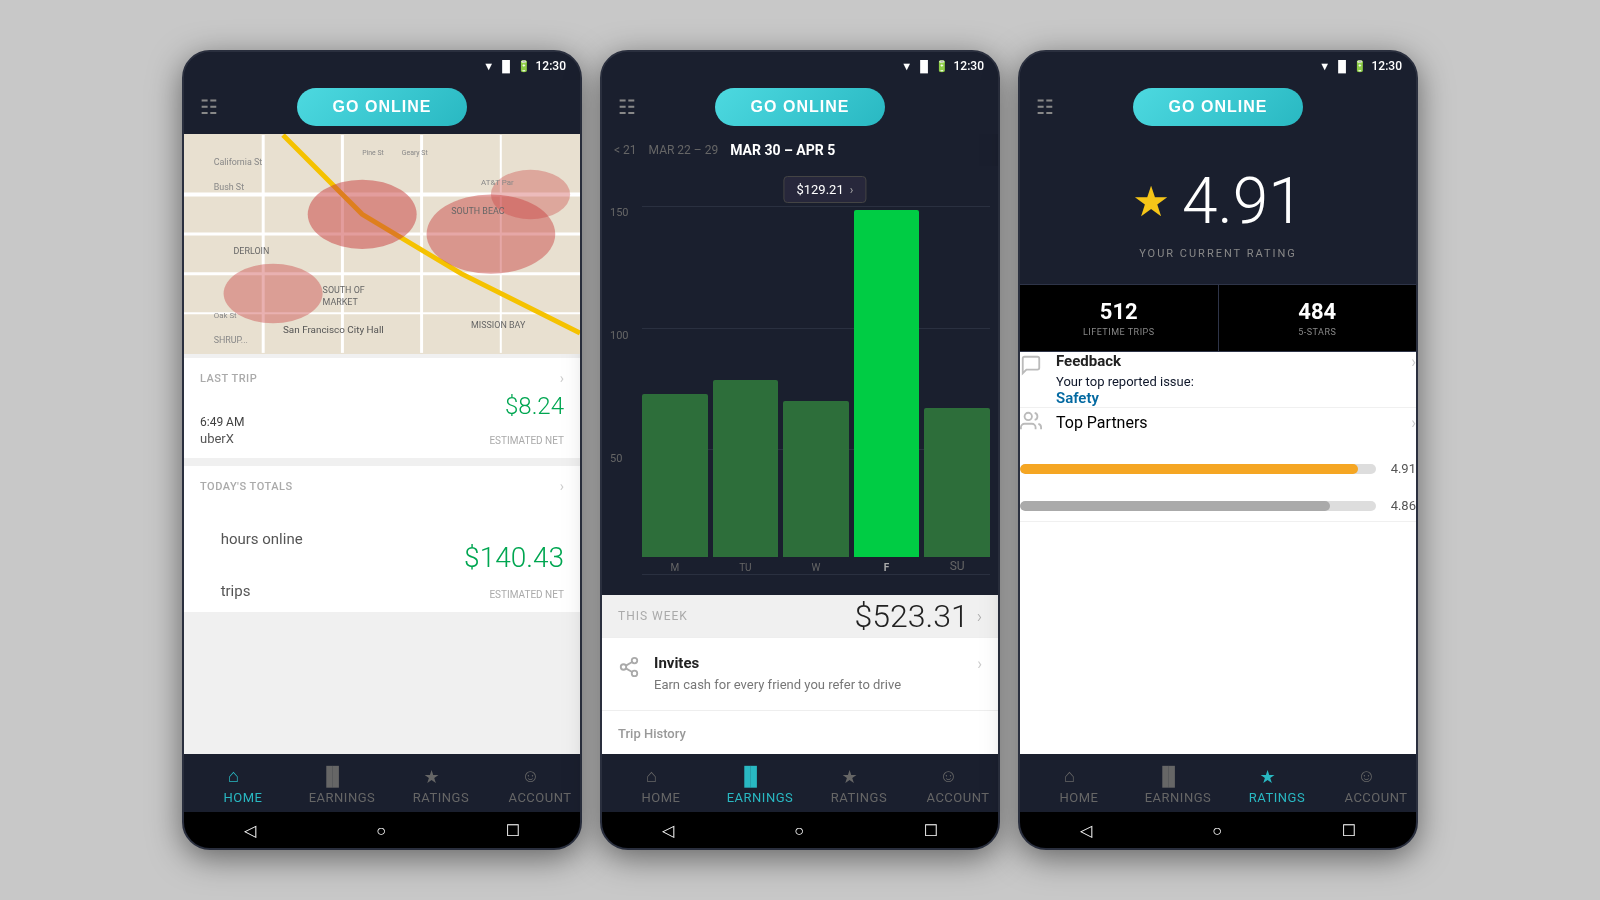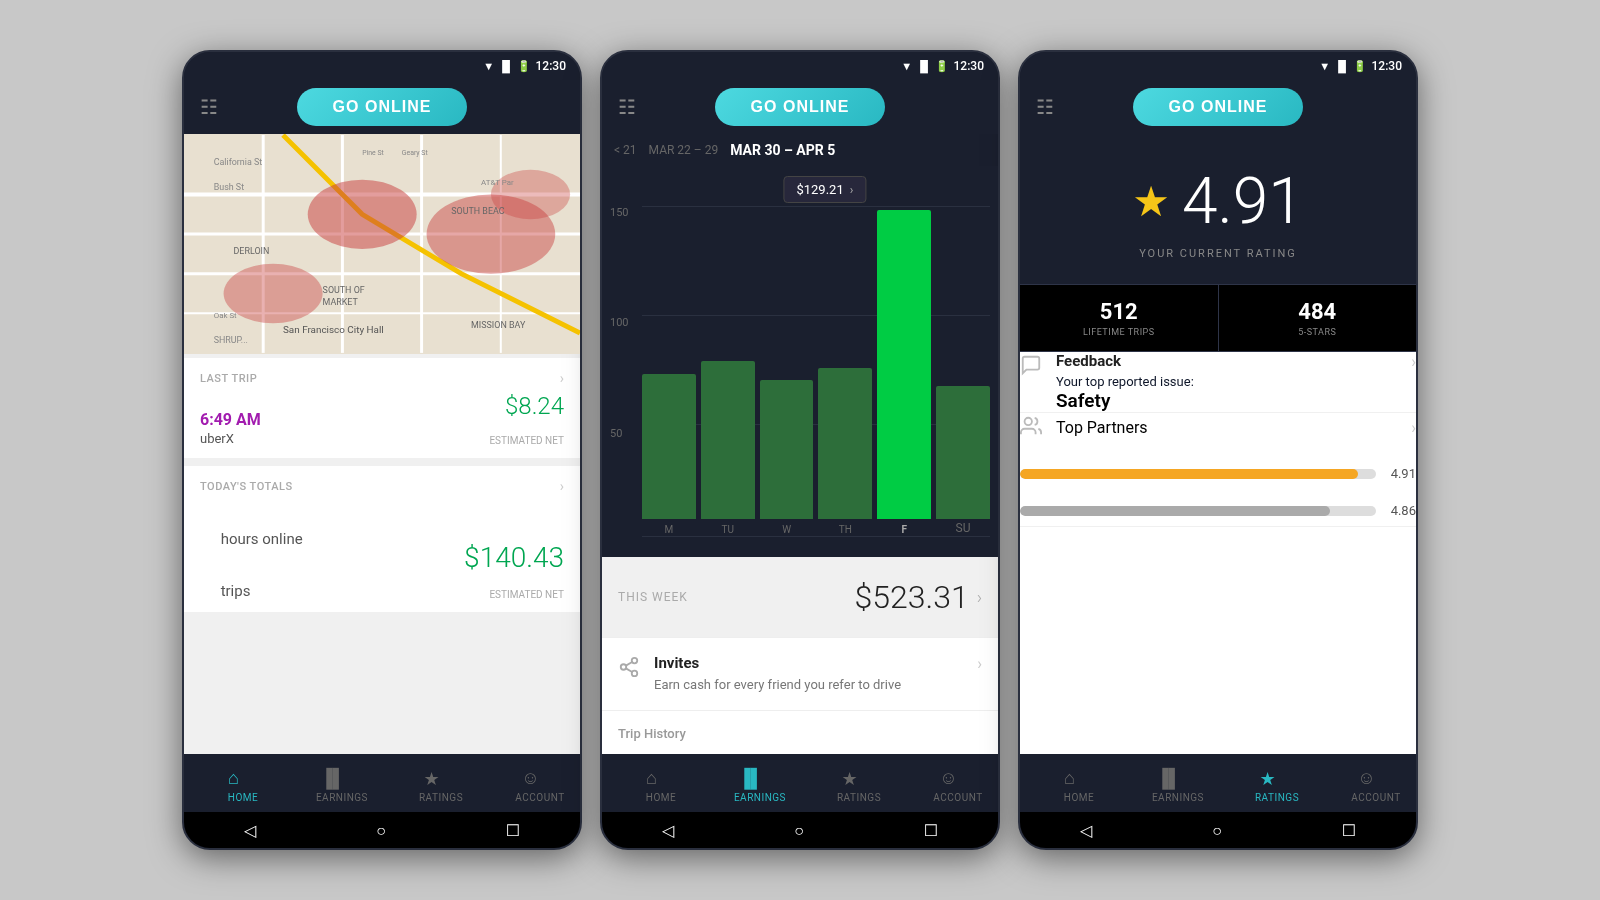--- a/index.html
+++ b/index.html
@@ -121,23 +121,23 @@
     .card-chevron {
       color: #ccc;
       font-size: 14px;
     }
     .card-row {
       display: flex;
       justify-content: space-between;
       align-items: flex-end;
     }
     .trip-time {
-      font-size: 16px;
-      font-weight: 700;
-      color: #a21caf;
+      font-size: 12px;
+      font-weight: 400;
+      color: #404040;
     }
     .trip-type {
       font-size: 13px;
       color: #555;
       margin-top: 2px;
     }
     .trip-amount {
       font-size: 24px;
       font-weight: 300;
       color: #00a651;
@@ -182,21 +182,21 @@
       flex: 1;
     }
     .nav-icon {
       font-size: 18px;
       color: #666;
     }
     .nav-icon.active {
       color: #29b8c2;
     }
     .nav-label {
-      font-size: 10px;
+      font-size: 13px;
       color: #666;
       text-transform: uppercase;
       letter-spacing: 0.5px;
       margin-left: 19px;
     }
     .nav-label.active {
       color: #29b8c2;
     }
     
     .android-nav {
@@ -254,21 +254,21 @@
       position: relative;
       padding: 0 12px;
       flex: 1;
       background: #1a1f2e;
     }
     .this-week-row {
       background: #f0f0f0;
       display: flex;
       justify-content: space-between;
       align-items: center;
-      padding: 21px 16px;
+      padding: 2px 16px;
     }
     .this-week-label {
       font-size: 12px;
       color: #aaa;
       text-transform: uppercase;
       letter-spacing: 1px;
     }
     .this-week-amount {
       font-size: 32px;
       font-weight: 300;
@@ -407,22 +407,22 @@
       font-size: 15px;
       font-weight: 700;
       color: #222;
       margin-bottom: 4px;
     }
     .feedback-text .fb-sub {
       font-size: 13px;
       color: #0f172a;
     }
     .feedback-text .fb-issue {
-      font-size: 19px;
-      color: #000000;
+      font-size: 15px;
+      color: #0369a1;
       font-weight: 600;
     }
     .fb-chevron {
       margin-left: auto;
       color: #ccc;
       font-size: 16px;
     }
     .partner-bar-row {
       display: flex;
       align-items: center;
@@ -628,24 +628,20 @@
             </div>
             <div style="flex:1; display:flex;flex-direction:column;align-items:center;height:100%;justify-content:flex-end;position:relative;">
               <div style="width:100%;background:#2d6e3a;border-radius:2px 2px 0 0;height:51%;"></div>
               <span style="font-size:10px;color:#666;position:absolute;bottom:-16px;">TU</span>
             </div>
             <div style="flex:1; display:flex;flex-direction:column;align-items:center;height:100%;justify-content:flex-end;position:relative;">
               <div style="width:100%;background:#2d6e3a;border-radius:2px 2px 0 0;height:45%;"></div>
               <span style="font-size:10px;color:#666;position:absolute;bottom:-16px;">W</span>
             </div>
             <div style="flex:1; display:flex;flex-direction:column;align-items:center;height:100%;justify-content:flex-end;position:relative;">
-              <div style="width:100%;background:#2d6e3a;border-radius:2px 2px 0 0;height:49%;"></div>
-              <span style="font-size:10px;color:#666;position:absolute;bottom:-16px;">TH</span>
-            </div>
-            <div style="flex:1; display:flex;flex-direction:column;align-items:center;height:100%;justify-content:flex-end;position:relative;">
               <div style="width:100%;background:#00cc44;border-radius:2px 2px 0 0;height:100%;"></div>
               <span style="font-size:10px;color:#aaa;font-weight:700;position:absolute;bottom:-16px;">F</span>
             </div>
             <div style="flex:1; display:flex;flex-direction:column;align-items:center;height:100%;justify-content:flex-end;position:relative;">
               <div style="width:100%;background:#2d6e3a;border-radius:2px 2px 0 0;height:43%;"></div>
               <span style="font-size:12px;color:#666;position:absolute;bottom:-16px;">SU</span>
             </div>
           </div>
         </div>
       </div>

